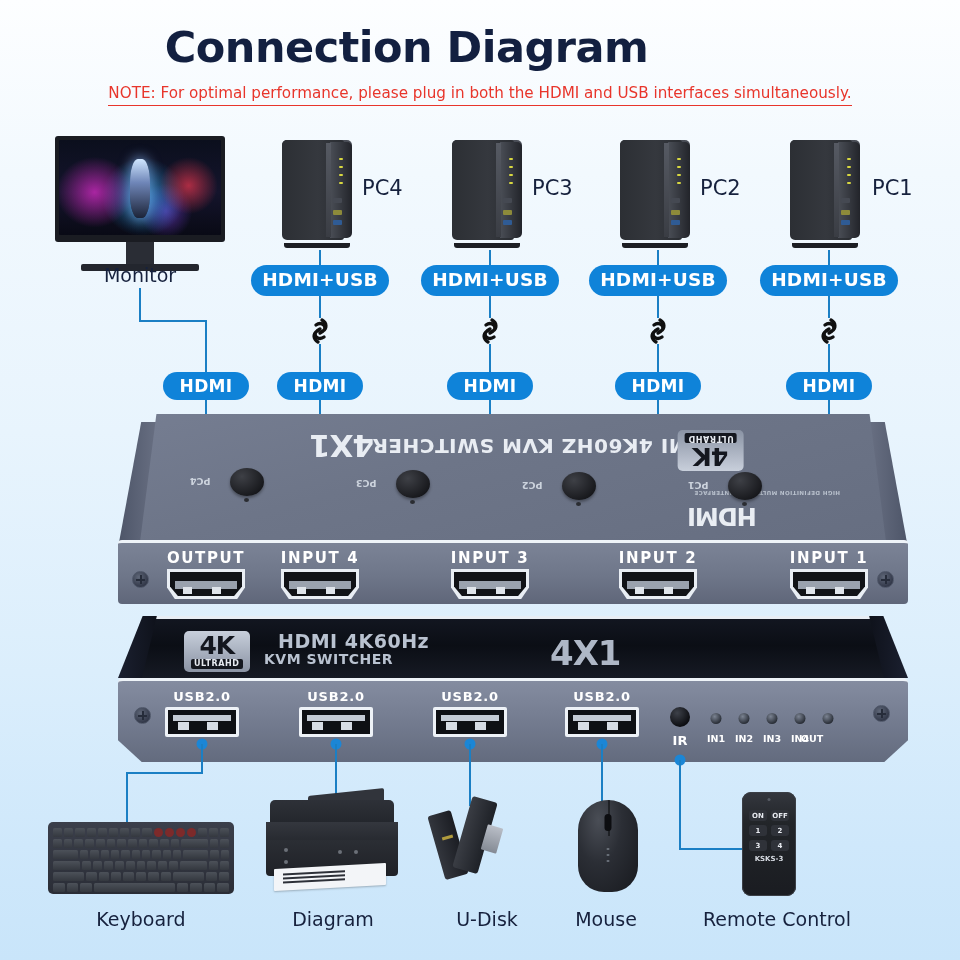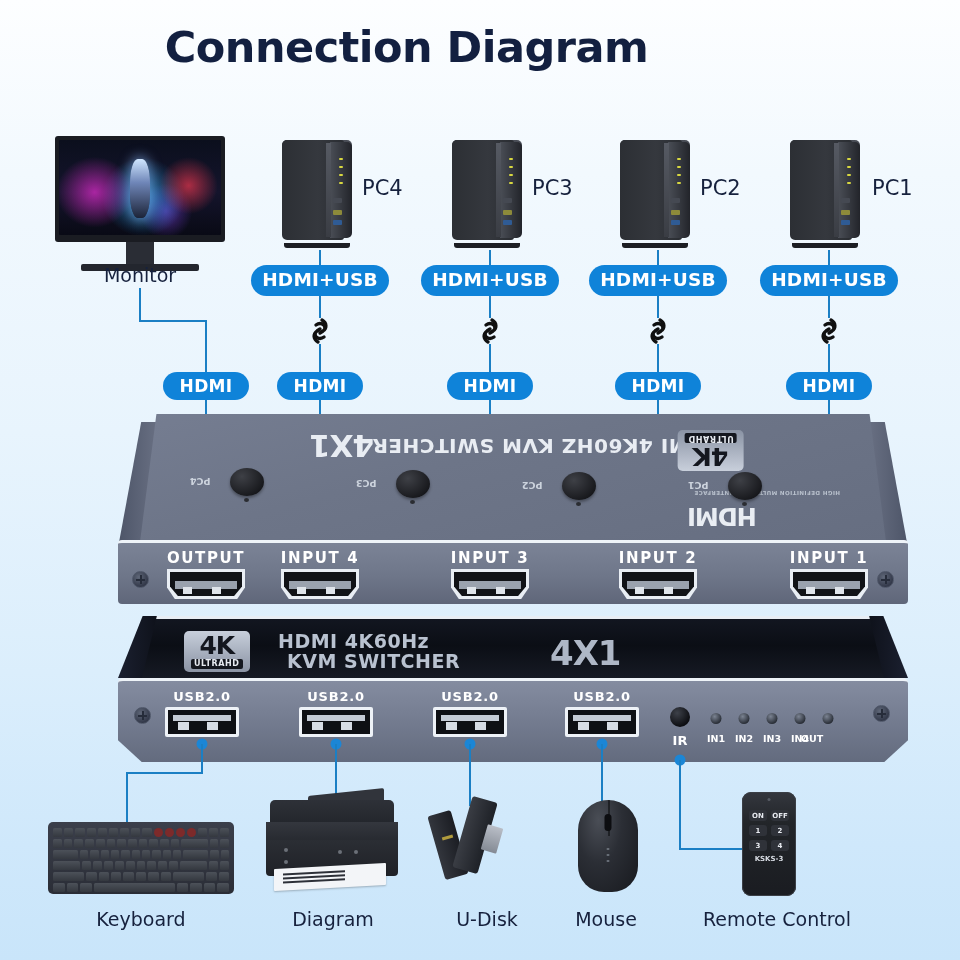--- a/index.html
+++ b/index.html
@@ -347,20 +347,21 @@
     color: #d7dbe2; font-size: 7px; font-weight: bold; white-space: nowrap;
     font-family: "DejaVu Sans", sans-serif;
   }
 </style>
 </head>
 <body>
 
 <div class="stage">
 
   <div class="title">Connection Diagram</div>
+  <div class="note"><span>NOTE: For optimal performance, please plug in both the HDMI and USB interfaces simultaneously.</span></div>
 
   <div class="monitor">
     <div class="mon-bezel">
       <div class="mon-screen"></div>
     </div>
     <div class="mon-neck"></div>
     <div class="mon-base"></div>
   </div>
   <div class="caption" style="left:140px; top:264px;">Monitor</div>
 
@@ -582,21 +583,21 @@
 
   <div class="kvm-bot">
     <div class="kvm-bot-lwing"></div>
     <div class="kvm-bot-rwing"></div>
     <div class="kvm-bot-band">
       <div class="badge4k" style="left:42px; top:12px;">
         <div class="b1">4K</div>
         <div class="b2">ULTRAHD</div>
       </div>
       <div class="bot-text" style="left:136px; top:13px; font-size:19px;">HDMI 4K60Hz</div>
-      <div class="bot-text" style="left:145px; top:33px; font-size:19px;">KVM SWITCHER</div>
+      <div class="bot-text" style="left:122px; top:33px; font-size:14px;">KVM SWITCHER</div>
       <div class="bot-4x1" style="left:408px; top:14px;">4X1</div>
     </div>
 
     <div class="kvm-bot-front">
       <div class="screw" style="left:16px; top:26px;"></div>
       <div class="screw" style="right:18px; top:24px;"></div>
 
       <div class="usb-label" style="left:84px; top:8px;">USB2.0</div>
       <div class="usb-port" style="left:84px; top:26px;">
         <div class="usb-port-in">

